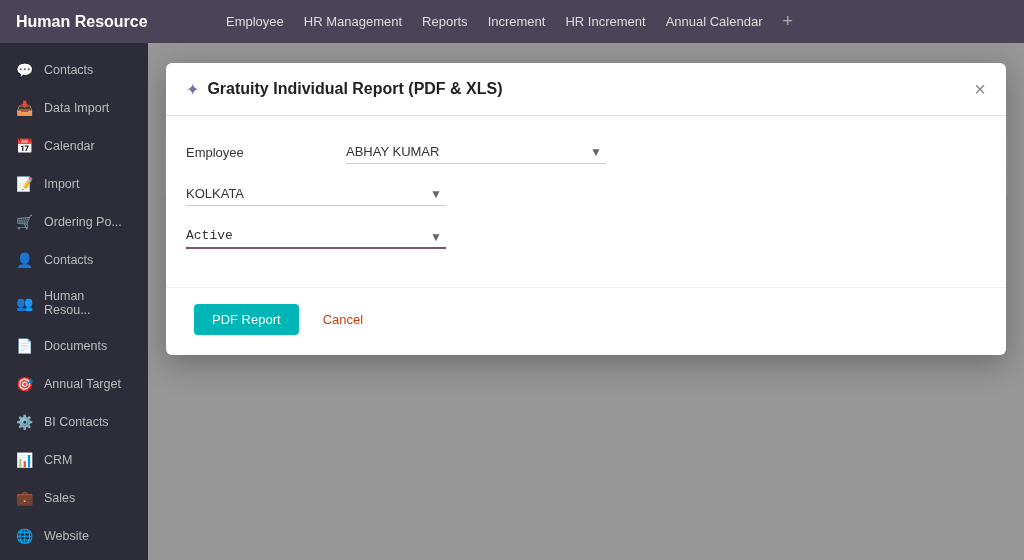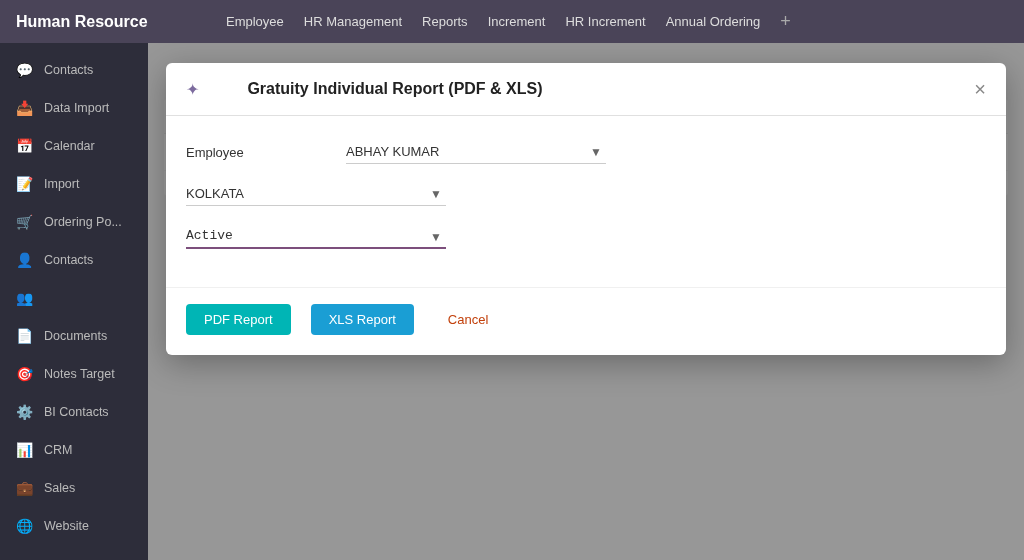--- a/index.html
+++ b/index.html
@@ -197,21 +197,20 @@
       gap: 8px;
     }
     .modal-star {
       color: #7c6b9e;
       font-size: 16px;
     }
     .modal-title {
       font-size: 16px;
       font-weight: 600;
       color: #222;
-      margin-left: 40px;
     }
     .modal-close {
       font-size: 20px;
       color: #888;
       cursor: pointer;
       line-height: 1;
     }
 
     
     .modal-body {
@@ -258,23 +257,23 @@
       color: #666;
       font-size: 12px;
     }
     .select-active {
       border-bottom: 2px solid #7c4f7c !important;
       font-family: Liberation Mono, monospace;
     }
 
     
     .modal-footer {
-      padding: 16px 20px 20px;
-      display: flex;
-      gap: 20px;
+      padding: 16px 28px 20px;
+      display: flex;
+      gap: 10px;
       border-top: 1px solid #f0f0f0;
     }
     .btn-pdf {
       background: #00b5b5;
       color: #fff;
       border: none;
       padding: 8px 18px;
       border-radius: 4px;
       font-size: 13px;
       cursor: pointer;
@@ -304,21 +303,21 @@
 <body>
 
 <div class="topbar">
   <span class="topbar-title">Human Resource</span>
   <div class="topbar-nav">
     <span class="topbar-nav-item">Employee</span>
     <span class="topbar-nav-item">HR Management</span>
     <span class="topbar-nav-item">Reports</span>
     <span class="topbar-nav-item">Increment</span>
     <span class="topbar-nav-item">HR Increment</span>
-    <span class="topbar-nav-item">Annual Ordering</span>
+    <span class="topbar-nav-item">Annual Calendar</span>
     <span class="topbar-plus">+</span>
   </div>
 </div>
 
 <div class="main-layout">
 
   <div class="sidebar">
     <div class="sidebar-item">
       <span class="sidebar-icon">💬</span>
       <span class="sidebar-label">Contacts</span>
@@ -338,28 +337,29 @@
     <div class="sidebar-item">
       <span class="sidebar-icon">🛒</span>
       <span class="sidebar-label">Ordering Po...</span>
     </div>
     <div class="sidebar-item">
       <span class="sidebar-icon">👤</span>
       <span class="sidebar-label">Contacts</span>
     </div>
     <div class="sidebar-item">
       <span class="sidebar-icon">👥</span>
+      <span class="sidebar-label">Human Resou...</span>
     </div>
     <div class="sidebar-item">
       <span class="sidebar-icon">📄</span>
       <span class="sidebar-label">Documents</span>
     </div>
     <div class="sidebar-item">
       <span class="sidebar-icon">🎯</span>
-      <span class="sidebar-label">Notes Target</span>
+      <span class="sidebar-label">Annual Target</span>
     </div>
     <div class="sidebar-item">
       <span class="sidebar-icon">⚙️</span>
       <span class="sidebar-label">BI Contacts</span>
     </div>
     <div class="sidebar-item">
       <span class="sidebar-icon">📊</span>
       <span class="sidebar-label">CRM</span>
     </div>
     <div class="sidebar-item">
@@ -474,21 +474,20 @@
                 <option>All</option>
               </select>
               <span class="select-arrow">▼</span>
             </div>
           </div>
 
         </div>
 
         <div class="modal-footer">
           <button class="btn-pdf">PDF Report</button>
-          <button class="btn-xls">XLS Report</button>
           <button class="btn-cancel">Cancel</button>
         </div>
 
       </div>
     </div>
 
   </div>
 </div>
 
 </body></html>

